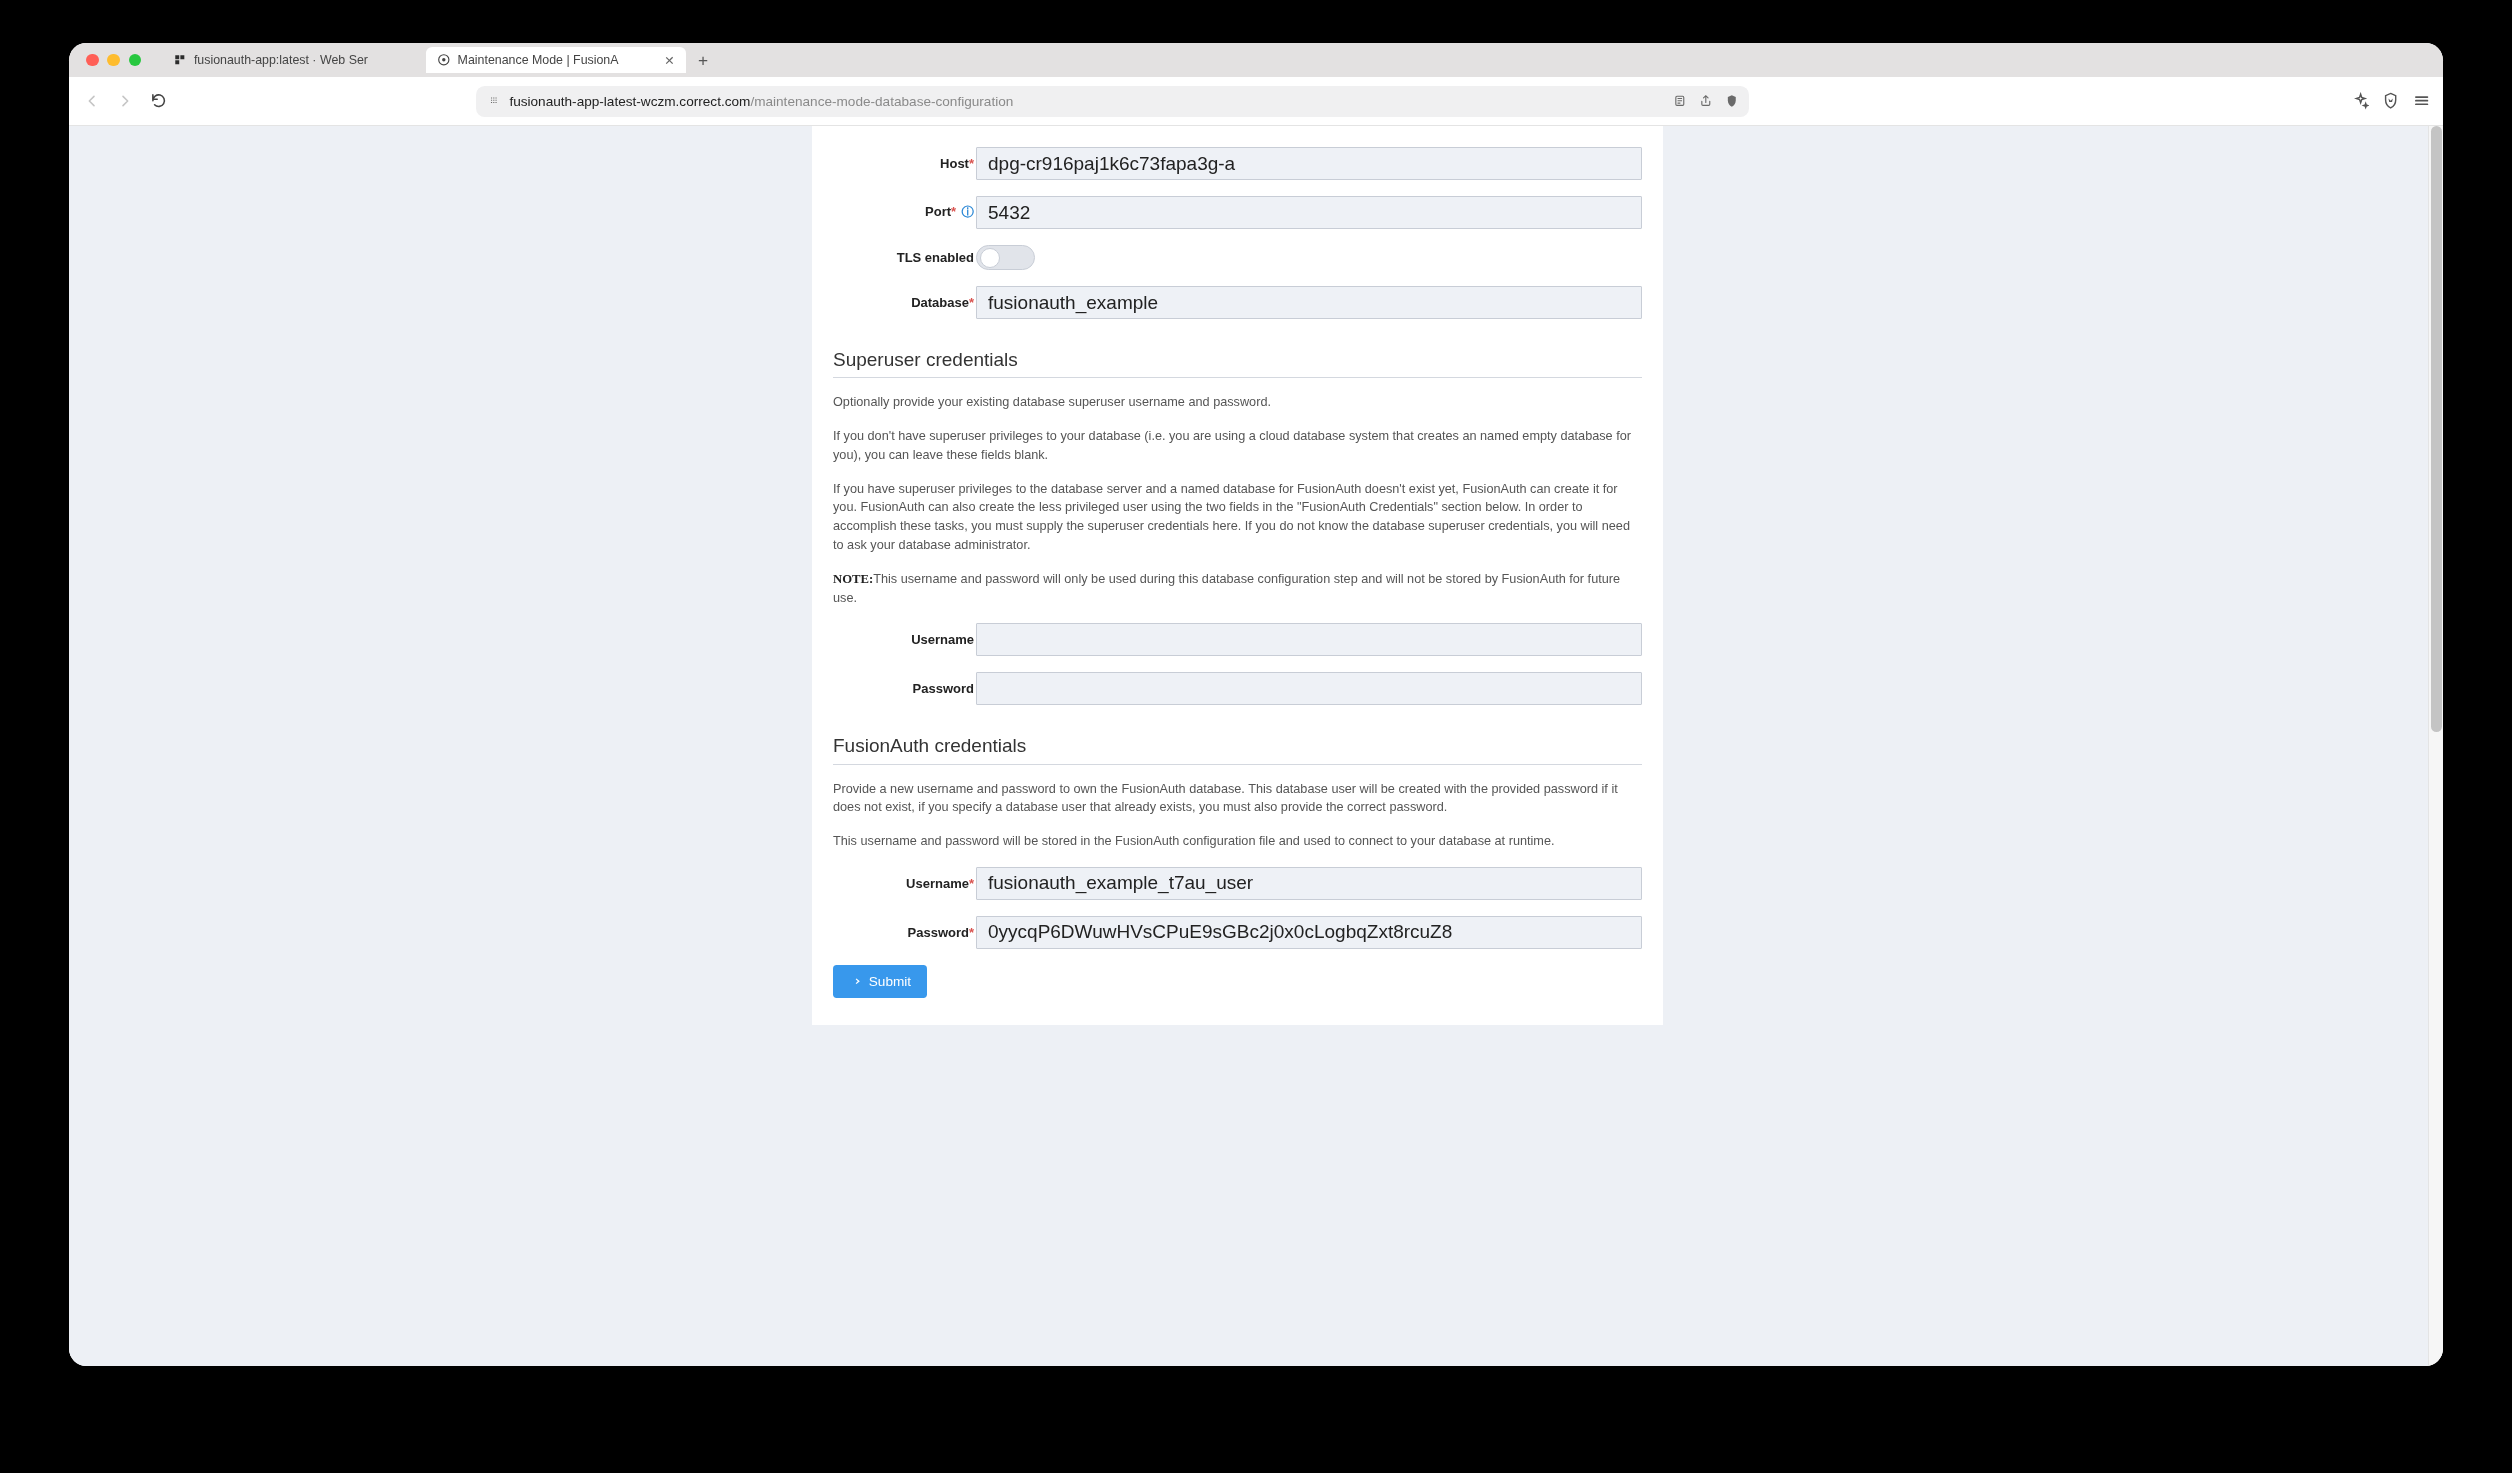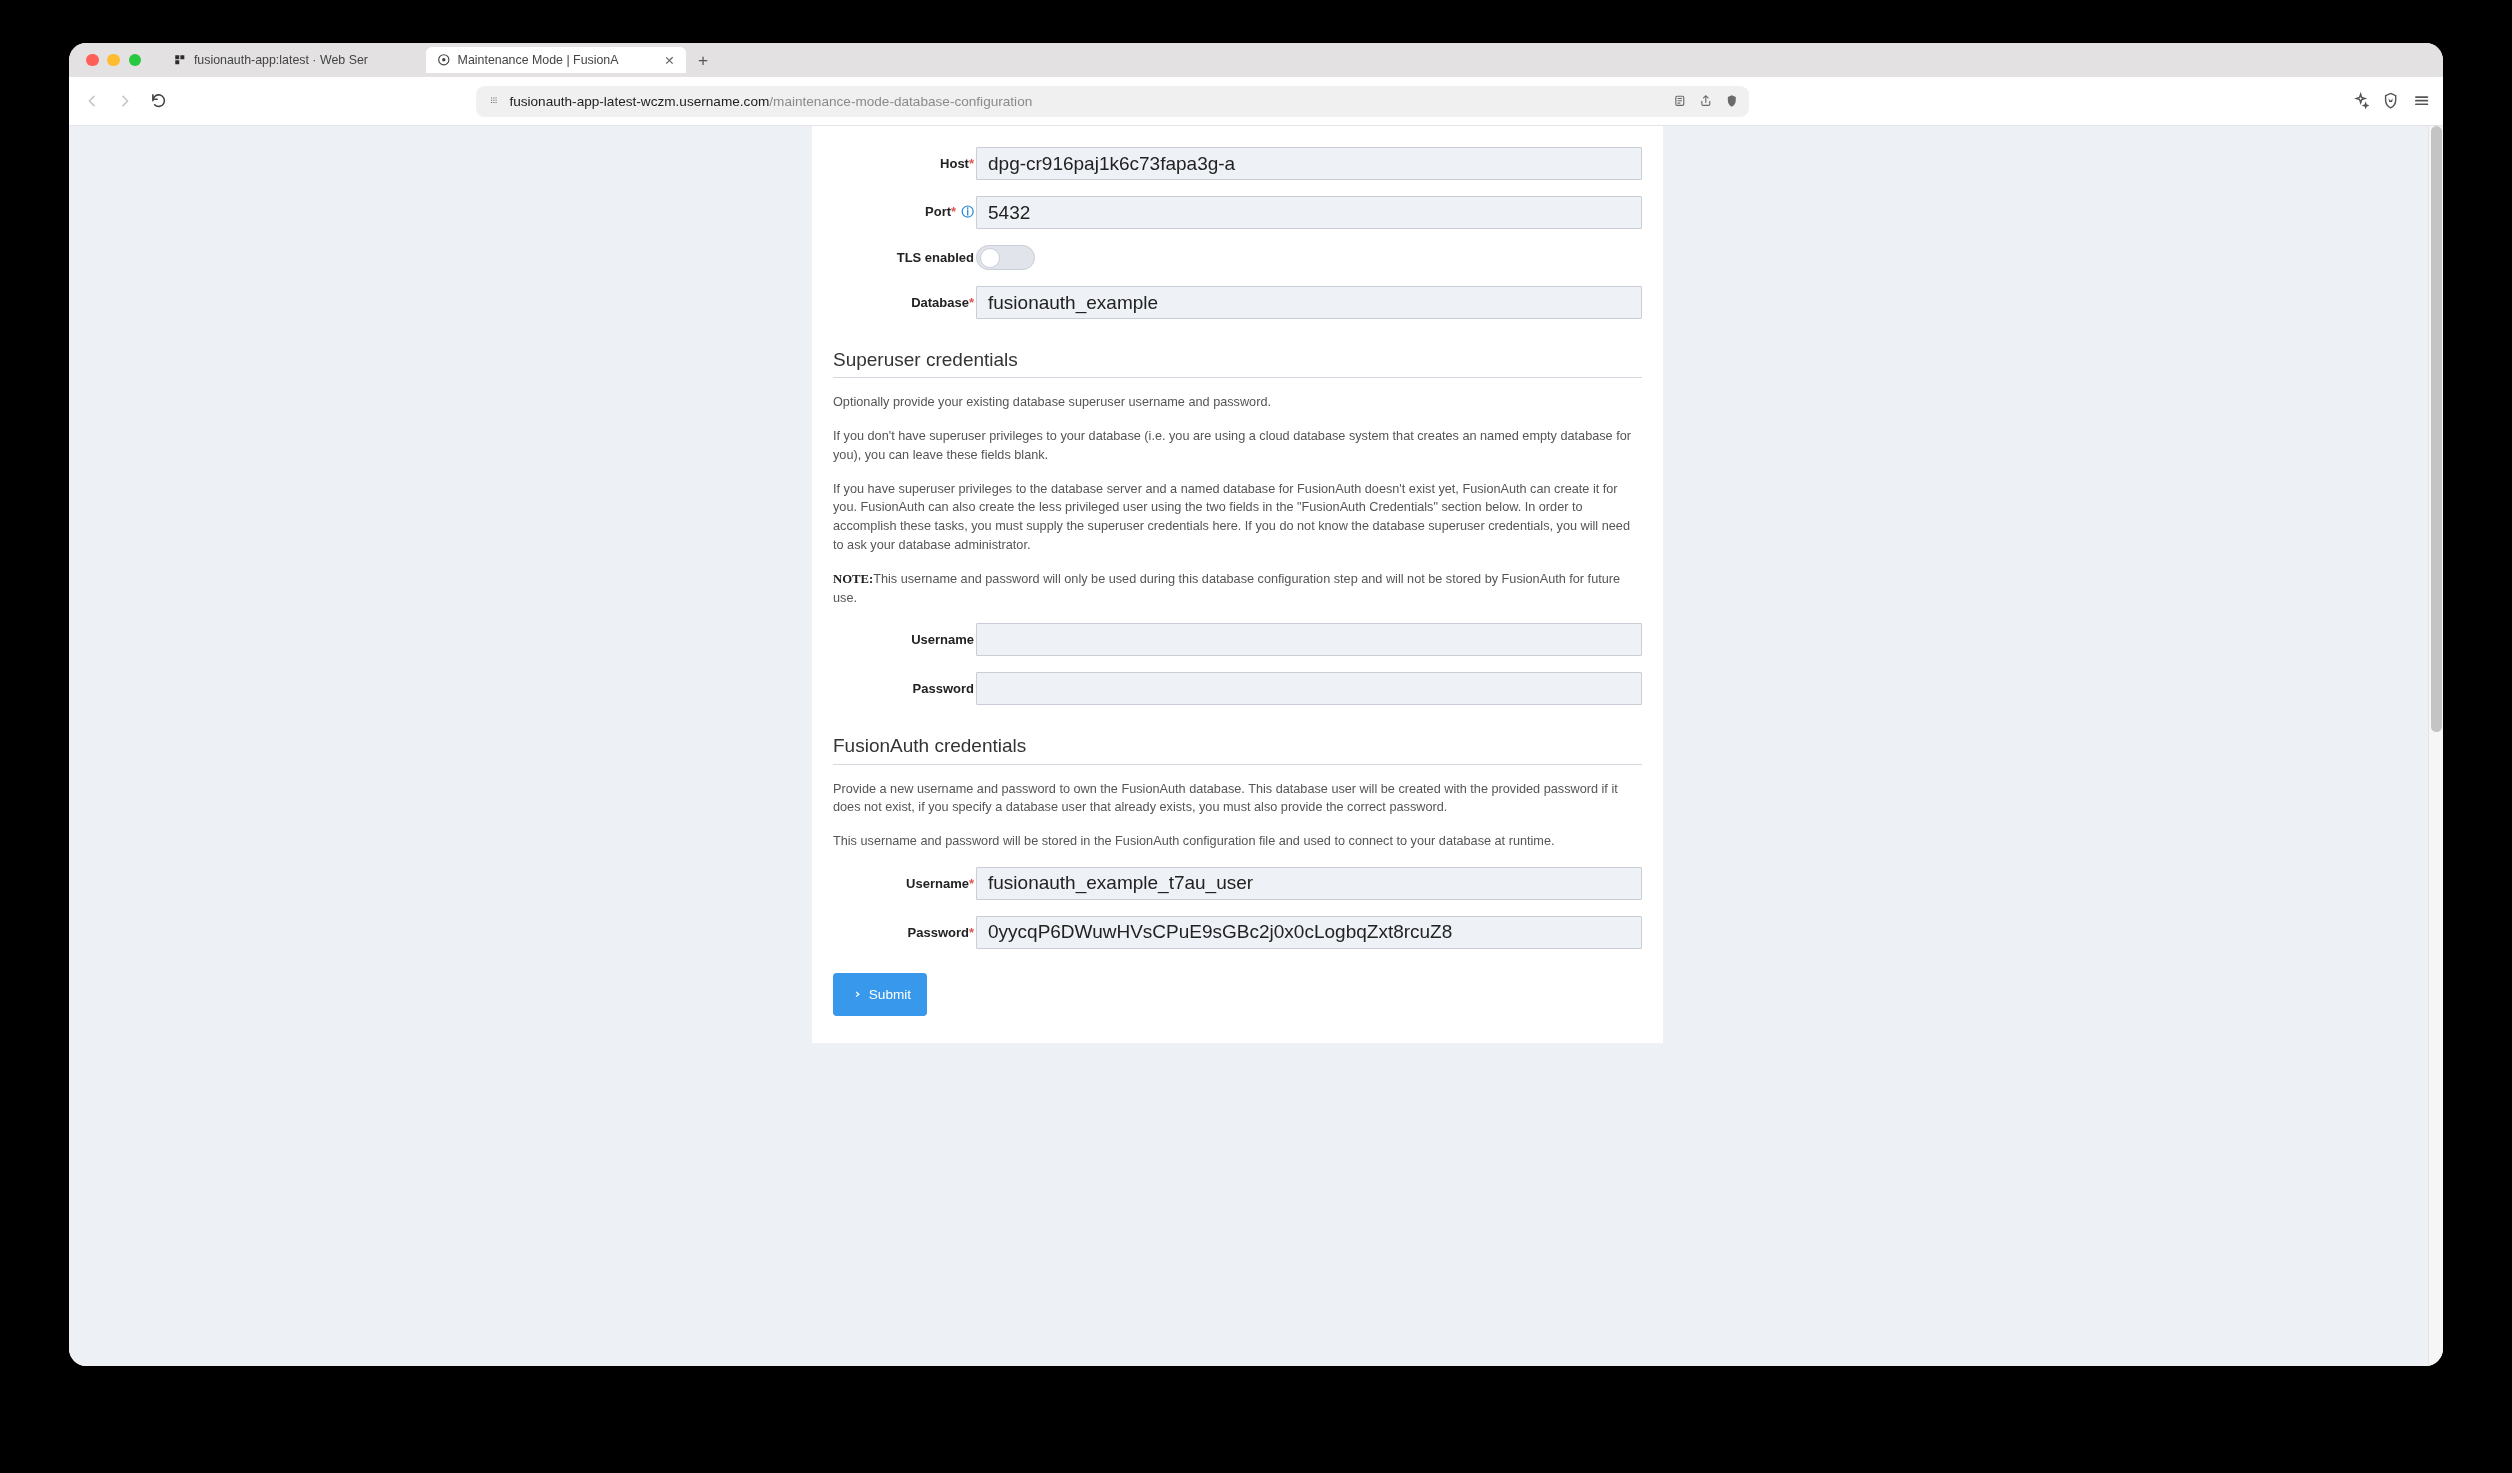--- a/index.html
+++ b/index.html
@@ -107,21 +107,21 @@
       position:absolute;left:2.5px;top:1.9px;width:20px;height:20px;border-radius:50%;
       background:#fff;border:0.6px solid #c8cdd6;
     }
     .section-header{
       font-size:19px;color:#333;font-weight:400;margin-top:30px;
       border-bottom:0.6px solid #d4d8df;padding-bottom:6.2px;
     }
     .body-text{font-size:12.7px;color:#555;line-height:1.48;margin-top:15px;}
     .body-text strong{color:#222;font-family:Liberation Serif, serif;}
     .submit-btn{
-      margin-top:24px;height:43px;padding:0 16px;border:none;border-radius:3.7px;
+      margin-top:16px;height:33px;padding:0 16px;border:none;border-radius:3.7px;
       background:#3898ec;color:#fff;font-size:13.6px;display:inline-flex;align-items:center;gap:7.4px;
     }
     .arrow-ico{display:inline-block;}
     svg{display:block;}
   </style>
 </head>
 <body>
 
 <div class="screen-wrap">
 
@@ -172,21 +172,21 @@
         </svg>
     </div>
 
     <div class="url-box">
       <span class="icon-sm">
         <svg width="13.6" height="13.6" viewBox="0 0 24 24">
             <path fill="currentColor" d="M7 10h2v2H7zm4 0h2v2h-2zm4 0h2v2h-2zM7 14h2v2H7zm4 0h2v2h-2zm4 0h2v2h-2zM7 6h2v2H7zm4 0h2v2h-2zm4 0h2v2h-2z"></path>
           </svg>
       </span>
       <div class="url-text">
-        <span class="url-domain">fusionauth-app-latest-wczm.username.com</span>
+        <span class="url-domain">fusionauth-app-latest-wczm.correct.com</span>
           <span class="url-path">/maintenance-mode-database-configuration</span>
       </div>
       <div class="url-right-icons">
         <span class="icon-sm">
           <svg width="13.6" height="13.6" viewBox="0 0 24 24">
               <rect x="5" y="4" width="14" height="16" rx="2" fill="none" stroke="currentColor" stroke-width="2"></rect>
               <path stroke="currentColor" stroke-width="2" d="M8 8h8M8 12h8M8 16h5"></path>
             </svg>
         </span>
         <span class="icon-sm">

